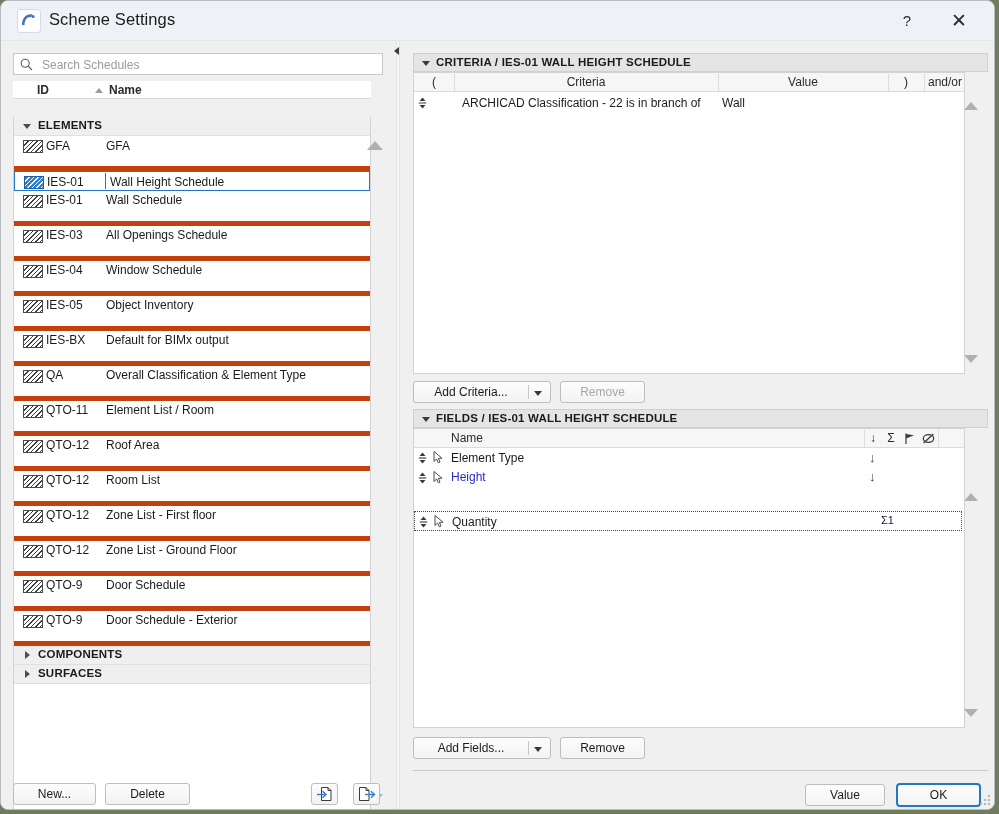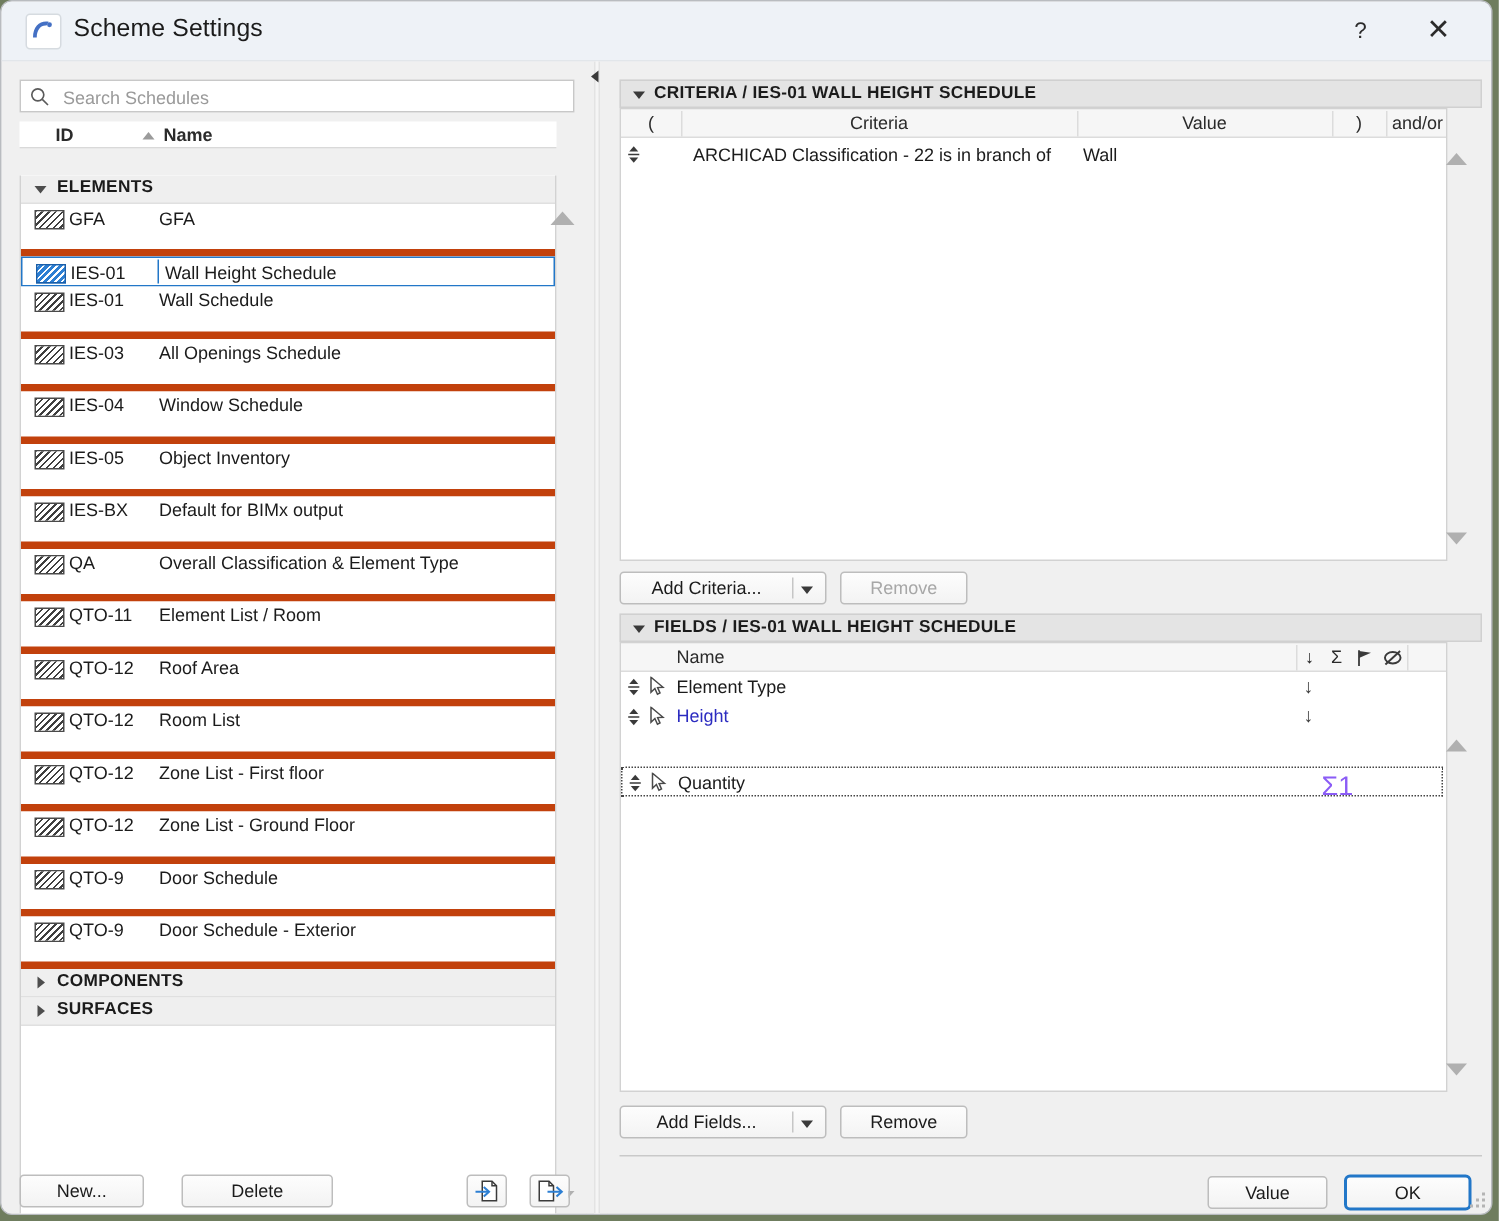--- a/index.html
+++ b/index.html
@@ -232,21 +232,21 @@
     font-family: "Liberation Sans", sans-serif;
     font-size: 12px;
     color: #1b1b1b;
     text-align: center;
     box-sizing: border-box;
     cursor: default;
     padding: 0;
   }
   .btn.disabled { color: #a7a7a7; }
   .btn-new { left: 12px; top: 742px; width: 83px; height: 22px; line-height: 20px; }
-  .btn-delete { left: 120px; top: 742px; width: 101px; height: 22px; line-height: 20px; }
+  .btn-delete { left: 104px; top: 742px; width: 85px; height: 22px; line-height: 20px; }
   .icon-btn {
     position: absolute;
     width: 27px; height: 22px;
     background: linear-gradient(#fdfdfd, #f3f3f3);
     border: 1px solid #bdbdbd;
     border-radius: 3px;
     box-sizing: border-box;
   }
   .btn-import { left: 310px; top: 742px; }
   .btn-export { left: 352px; top: 742px; }
@@ -358,21 +358,21 @@
     width: calc(100% - 2px);
   }
   .fr-cursor {
     position: absolute;
     left: 19px; top: 3px;
     width: 11px; height: 13px;
   }
   .fr-name { position: absolute; left: 37px; top: 2.5px; font-size: 12px; color: #1b1b1b; }
   .fr-name.link { color: #2b2bc0; }
   .fr-sortarrow { position: absolute; top: 1.5px; font-size: 13px; color: #3a3a3a; }
-  .fr-sum { position: absolute; top: 2px; font-size: 18px; color: #8b5cf6; }
+  .fr-sum { position: absolute; top: 2px; font-size: 11px; color: #0f172a; }
 
   .scroll-up-tri {
     position: absolute;
     width: 0; height: 0;
     border-left: 7px solid transparent;
     border-right: 7px solid transparent;
     border-bottom: 8px solid #b0b0b0;
   }
   .scroll-down-tri {
     position: absolute;

